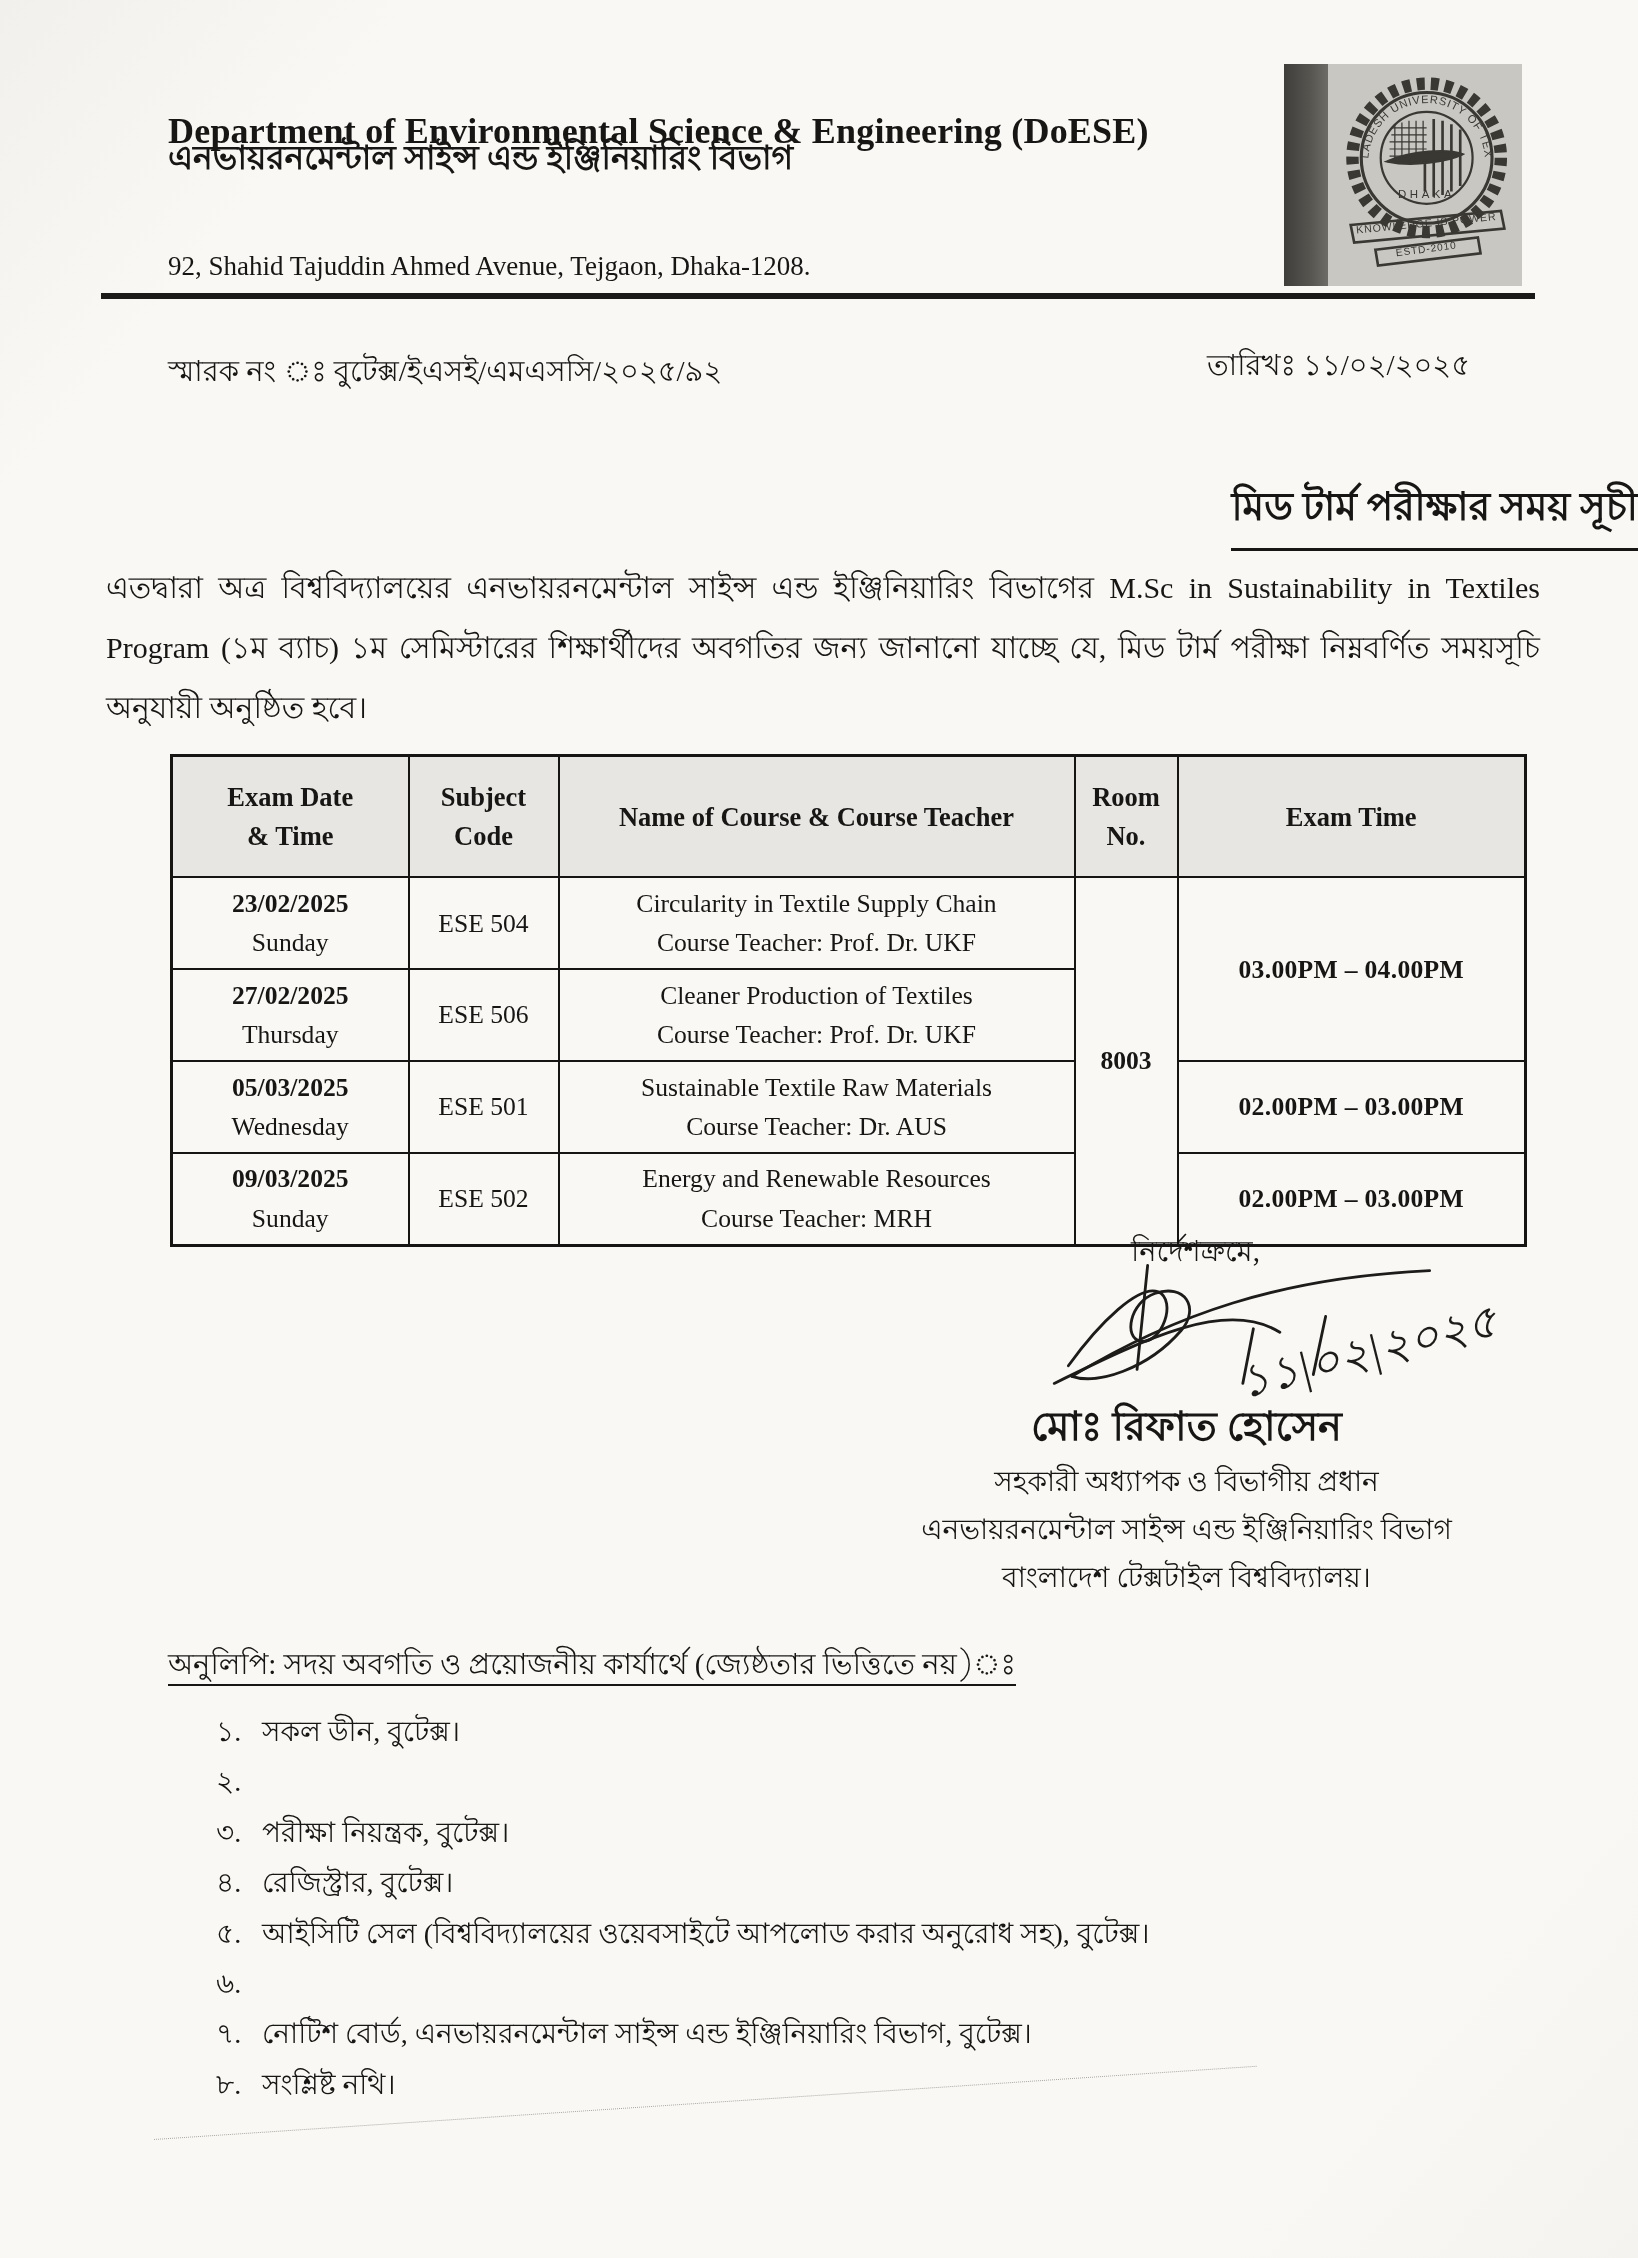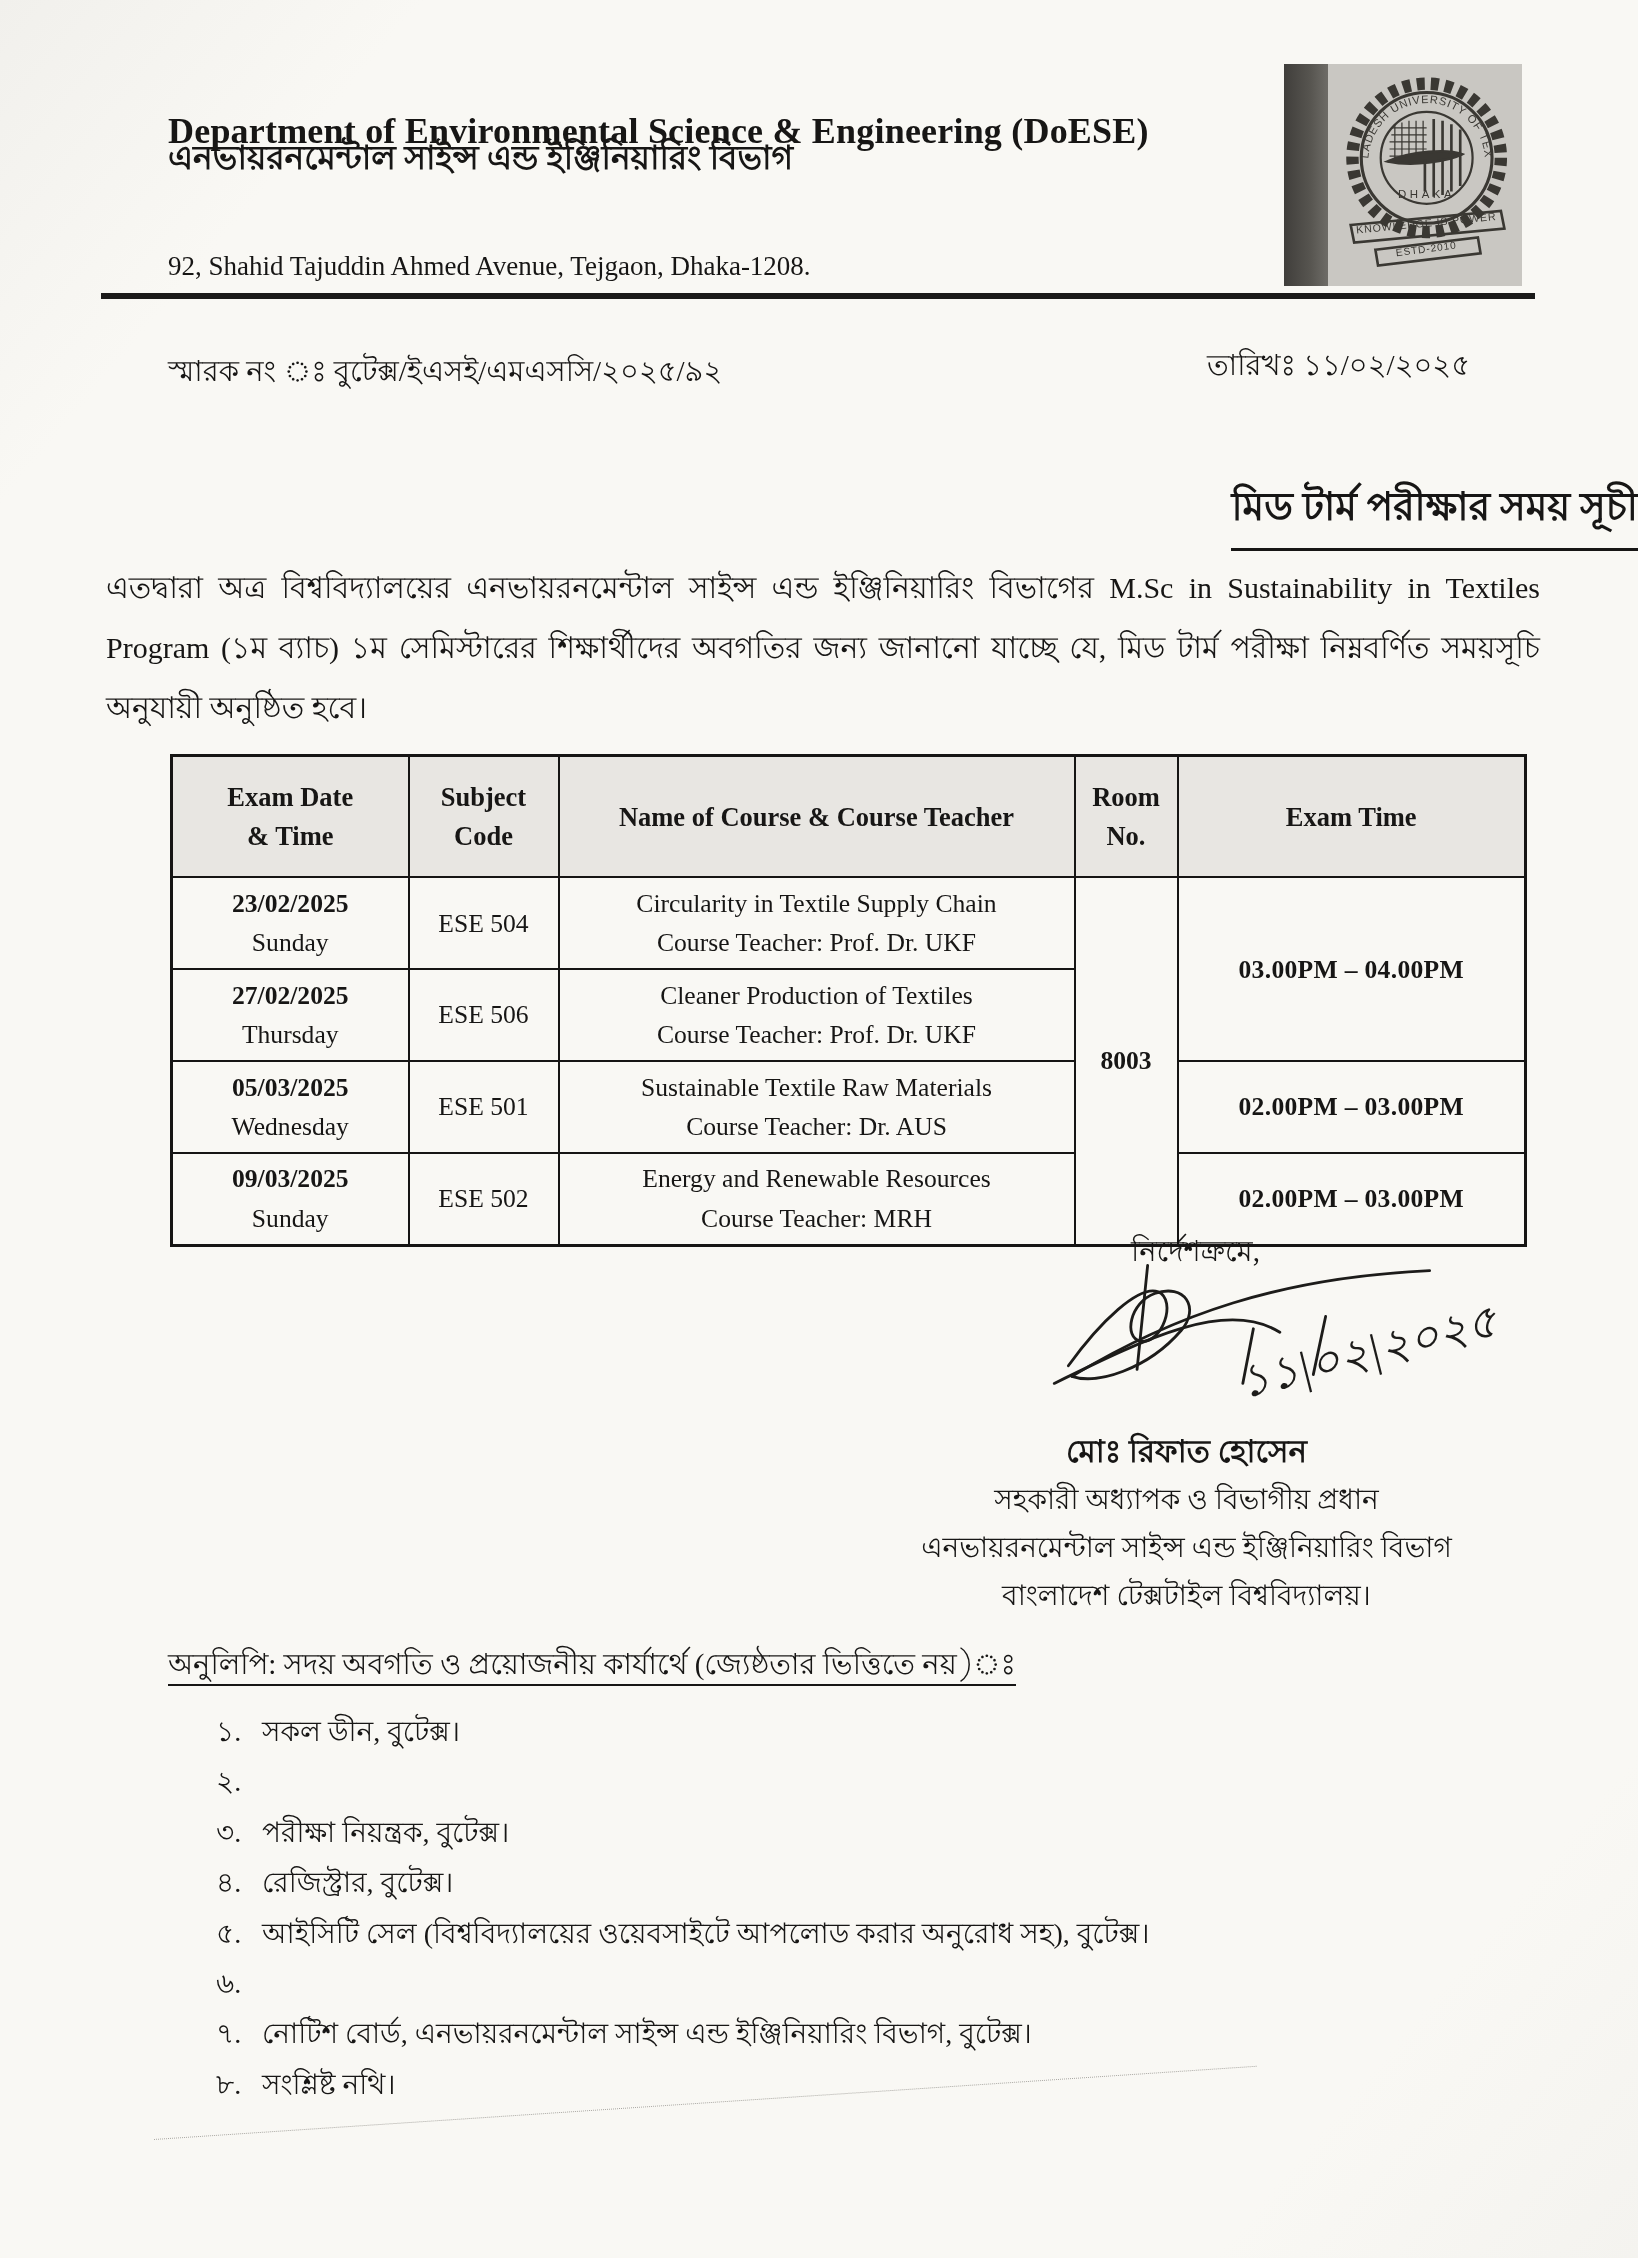--- a/index.html
+++ b/index.html
@@ -48,21 +48,21 @@
   .th-narrow { display:block; margin:16px auto; }
   .w170 { max-width:150px; } .w120 { max-width:106px; } .w90 { max-width:79px; }
   .cell-date { font-weight:bold; }
   .cell-day  { font-weight:normal; }
   .cell-room { font-weight:bold; font-size:27px; }
   .cell-time { font-weight:bold; font-size:27px; letter-spacing:0.3px; }
   
   .by-order { position:absolute; left:1131px; top:1228px; font-size:29px; }
   .sig-svg  { position:absolute; left:1015px; top:1253px; }
   .signer   { position:absolute; left:900px; top:1396px; width:573px; text-align:center; }
-  .signer .name  { font-size:31px; font-weight:600; line-height:1.55;margin-top:32px; }
+  .signer .name  { font-size:40px; font-weight:600; line-height:1.55; }
   .signer .line  { font-size:28px; line-height:1.72; }
   
   .cc-head { position:absolute; left:168px; top:1641px; font-size:29px; }
   .cc-head span { border-bottom:2.6px solid #171615; padding-bottom:3.5px; }
   .cc-list { position:absolute; left:216px; top:1717px; list-style:none; }
   .cc-list li { font-size:28px; margin-bottom:21px; line-height:1.05; display:flex; }
   .cc-num { width:46px; flex:0 0 46px; }
   
   .artifact-line { position:absolute; left:154px; top:2139px; width:1105px;
                    border-top:1.8px dotted #96948f; transform:rotate(-3.8deg); transform-origin:left top; opacity:.8; }

